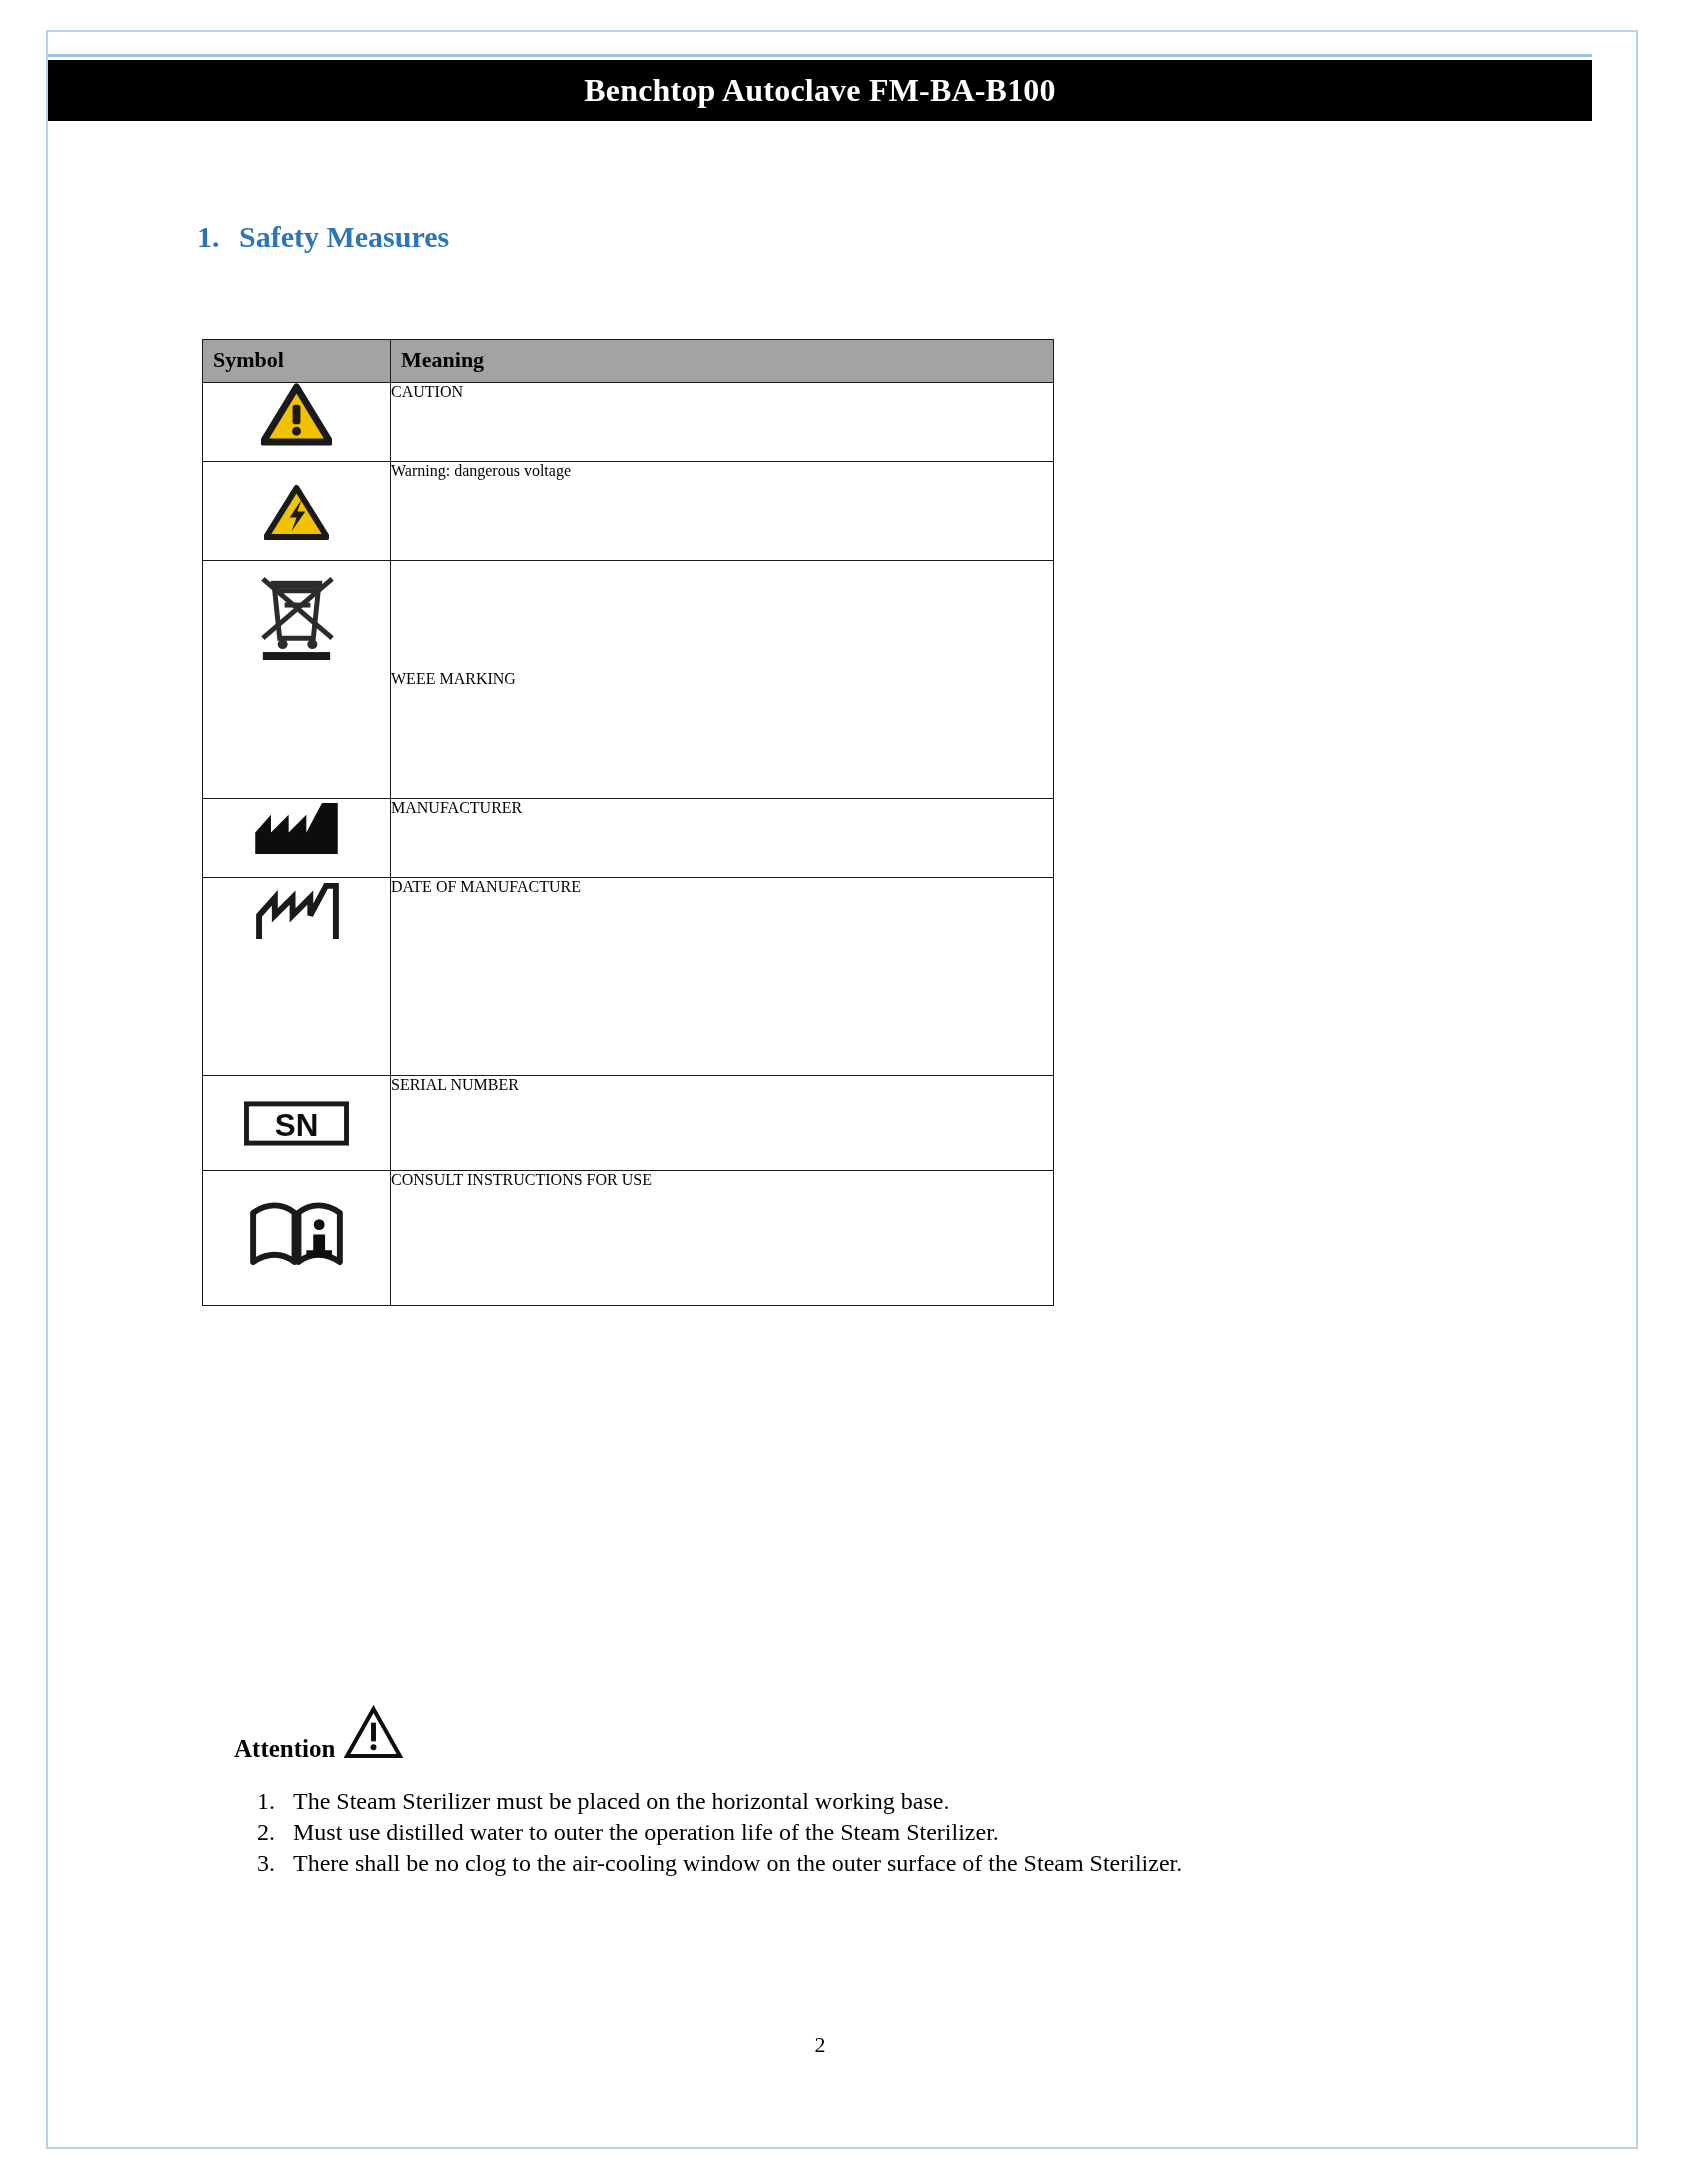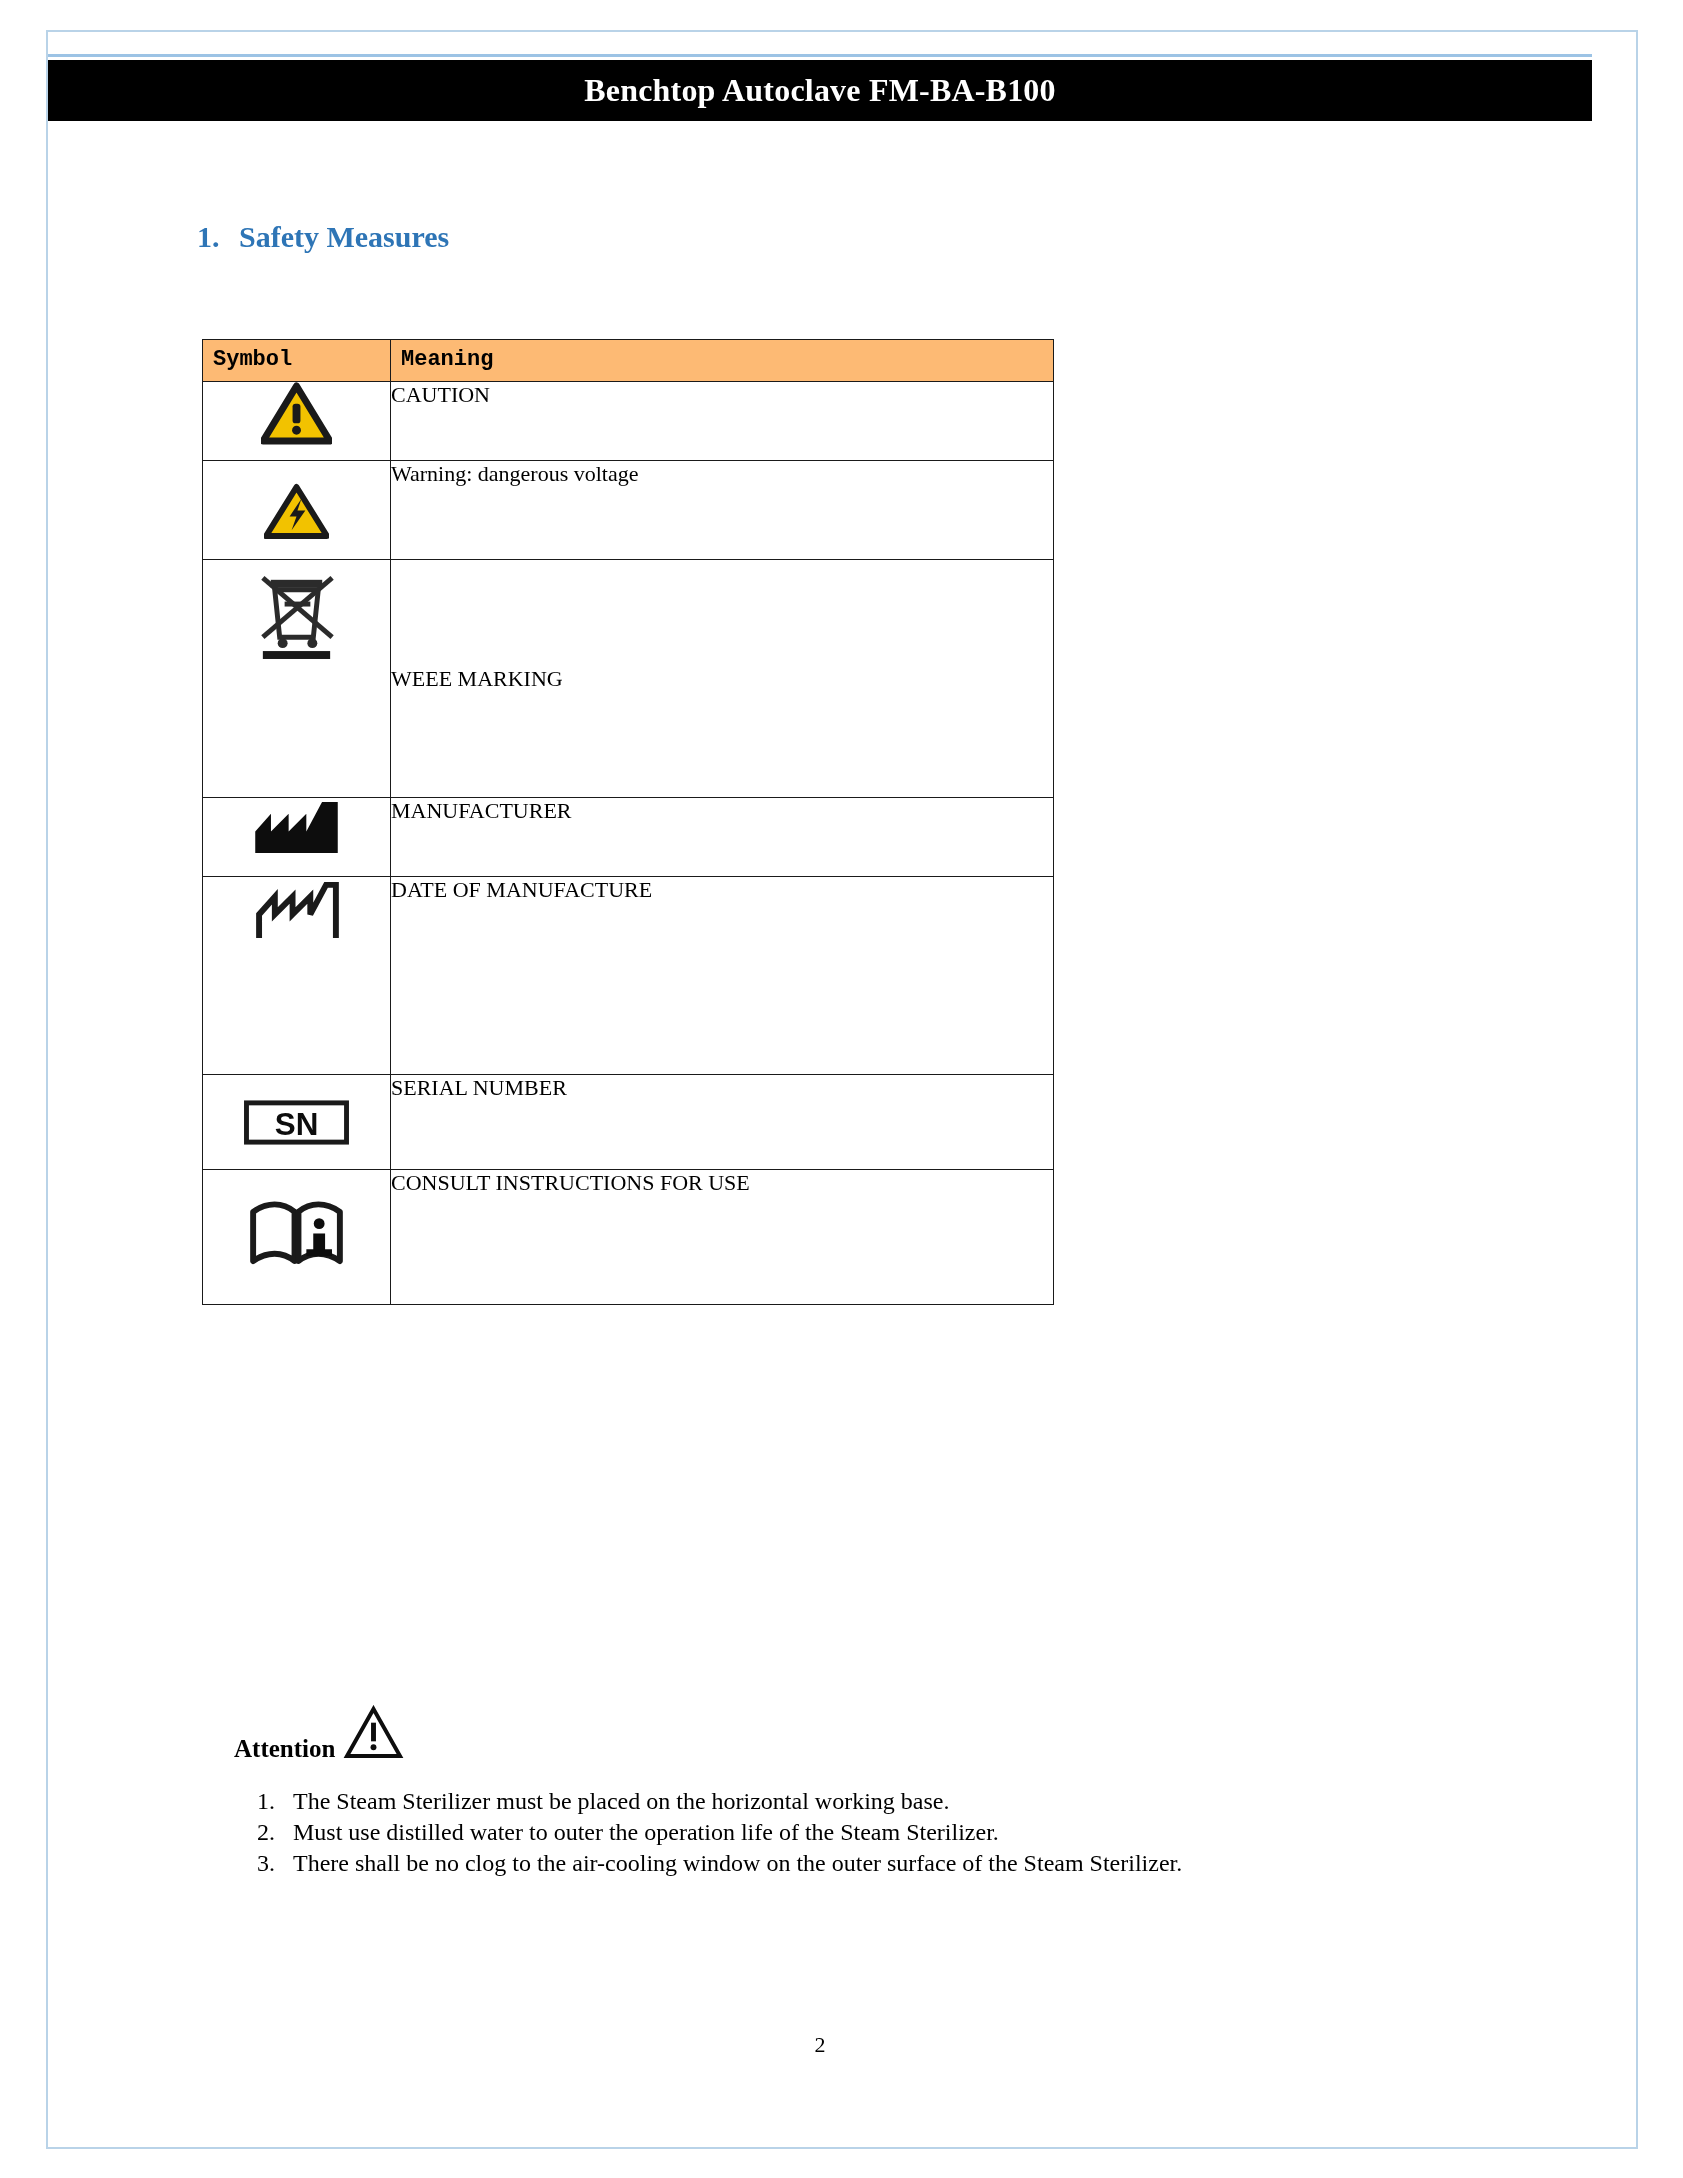--- a/index.html
+++ b/index.html
@@ -76,36 +76,36 @@
     width: 851px;
     border-collapse: collapse;
     table-layout: fixed;
   }
   #symbol-table td, #symbol-table th {
     border: 1px solid #1a1a1a;
     padding: 0;
     vertical-align: top;
   }
   #symbol-table thead th {
-    background: #fdba74;
+    background: #a3a3a3;
     font-size: 22px;
     font-weight: bold;
     text-align: left;
     padding: 7px 10px 9px 10px;
-    font-family: Liberation Mono, monospace;
+    font-family: Liberation Serif, serif;
   }
   #symbol-table col.c-sym { width: 188px; }
   #symbol-table col.c-mean { width: 663px; }
 
   td.sym-cell {
     text-align: left;
     vertical-align: middle;
   }
   td.mean-cell {
-    font-size: 22px;
+    font-size: 16px;
     padding: 8px 0 0 10px;
     vertical-align: top;
     line-height: 1.15;
     font-family: "Liberation Serif", "DejaVu Serif", serif;
   }
 
   .sym-box { display: flex; align-items: center; justify-content: center; width: 100%; }
 
   
   #attention-block {

